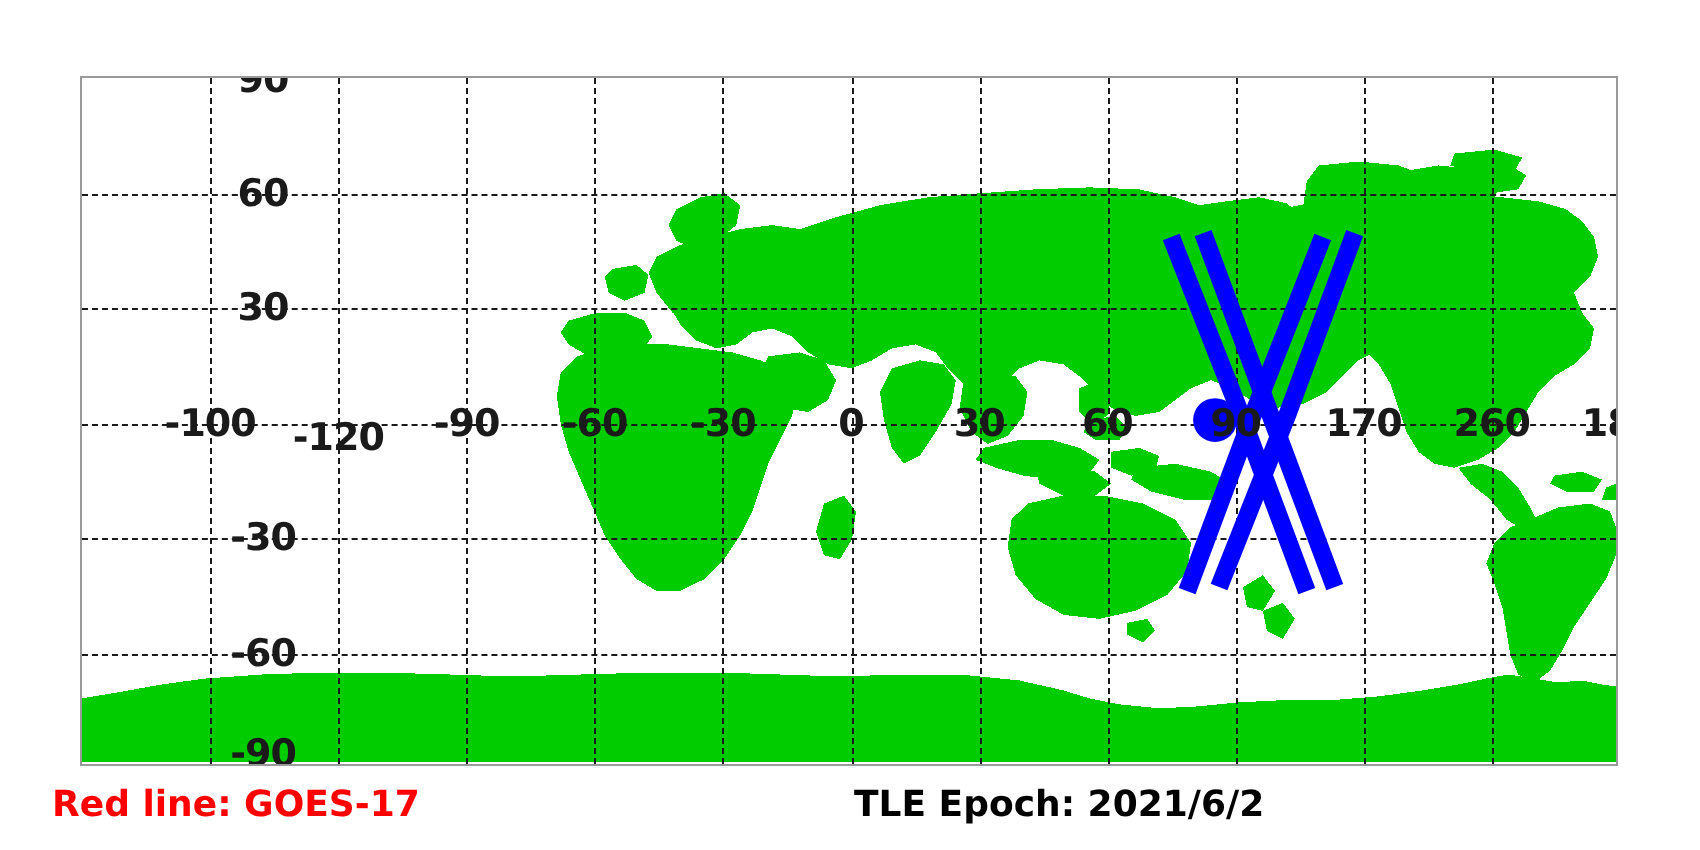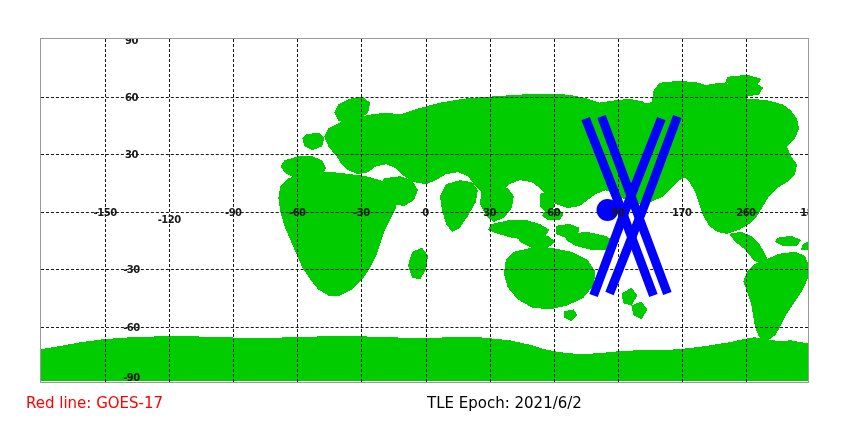--- a/index.html
+++ b/index.html
@@ -55,21 +55,21 @@
     left: 0;
     right: 0;
     height: 0;
     border-top: 1px dashed #1a1a1a;
   }
 
   
   .lon-label, .lat-label {
     position: absolute;
     font-family: "DejaVu Sans", sans-serif;
-    font-size: 10px;
+    font-size: 19px;
     font-weight: bold;
     color: #1a1a1a;
     white-space: nowrap;
     transform: translate(-50%, -50%);
     letter-spacing: -0.5px;
   }
 
   
   #orbit-svg {
     position: absolute;
@@ -83,22 +83,22 @@
   #caption {
     position: absolute;
     left: 0;
     top: 393px;
     width: 850px;
     height: 28px;
   }
   .cap-item {
     position: absolute;
     font-family: "DejaVu Sans", sans-serif;
-    font-size: 15px;
-    font-weight: normal;
+    font-size: 18px;
+    font-weight: bold;
     white-space: nowrap;
     line-height: 20px;
   }
   #cap-red   { left: 26px;  color: #ff0000; }
   #cap-blue  { left: 249px; color: #0000ff; }
   #cap-epoch { left: 427px; color: #000000; text-align: center; }
 </style>
 </head>
 <body>
 
@@ -236,21 +236,21 @@
     </svg>
 
     <div class="lon-label" style="left:320.4px; top:172.5px">-30</div>
     <div class="lon-label" style="left:384.5px; top:172.5px">0</div>
     <div class="lon-label" style="left:448.6px; top:172.5px">30</div>
     <div class="lon-label" style="left:512.7px; top:172.5px">60</div>
     <div class="lon-label" style="left:576.8px; top:172.5px">90</div>
     <div class="lon-label" style="left:640.8px; top:172.5px">170</div>
     <div class="lon-label" style="left:704.9px; top:172.5px">260</div>
     <div class="lon-label" style="left:769px;   top:172.5px">180</div>
-    <div class="lon-label" style="left:64.08px; top:172.5px">-150</div>
+    <div class="lon-label" style="left:64.08px; top:172.5px">-100</div>
     <div class="lon-label" style="left:128.2px; top:180px">-120</div>
     <div class="lon-label" style="left:192.3px; top:172.5px">-90</div>
     <div class="lon-label" style="left:256.3px; top:172.5px">-60</div>
 
     <div class="lat-label" style="left:90.5px; top:1px">90</div>
     <div class="lat-label" style="left:90.5px; top:57.5px">60</div>
     <div class="lat-label" style="left:90.5px; top:115px">30</div>
     <div class="lat-label" style="left:90.5px; top:230px">-30</div>
     <div class="lat-label" style="left:90.5px; top:287.5px">-60</div>
     <div class="lat-label" style="left:90.5px; top:338px">-90</div>

